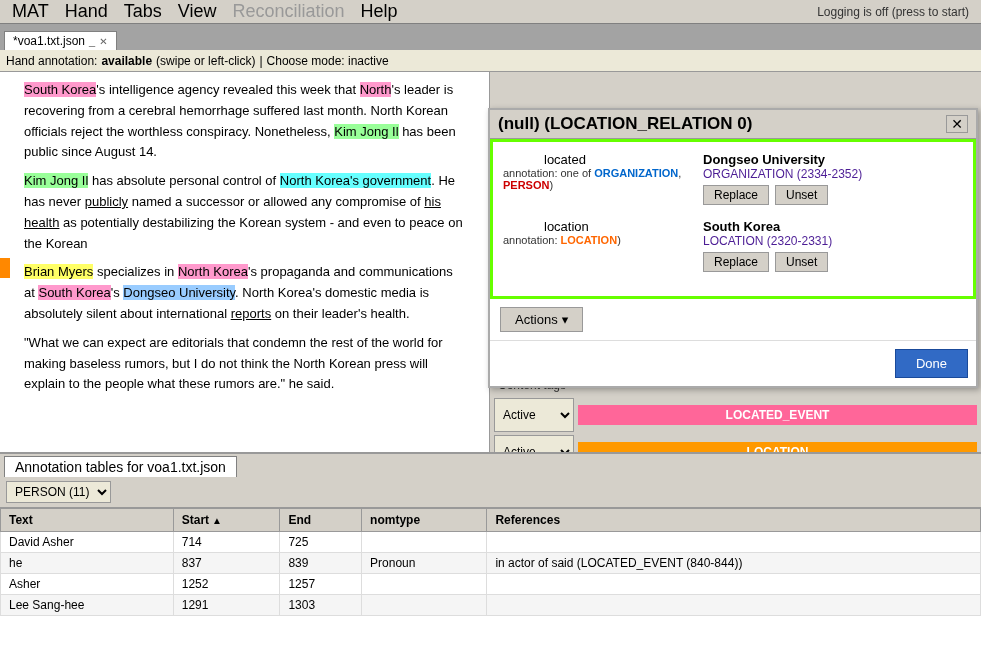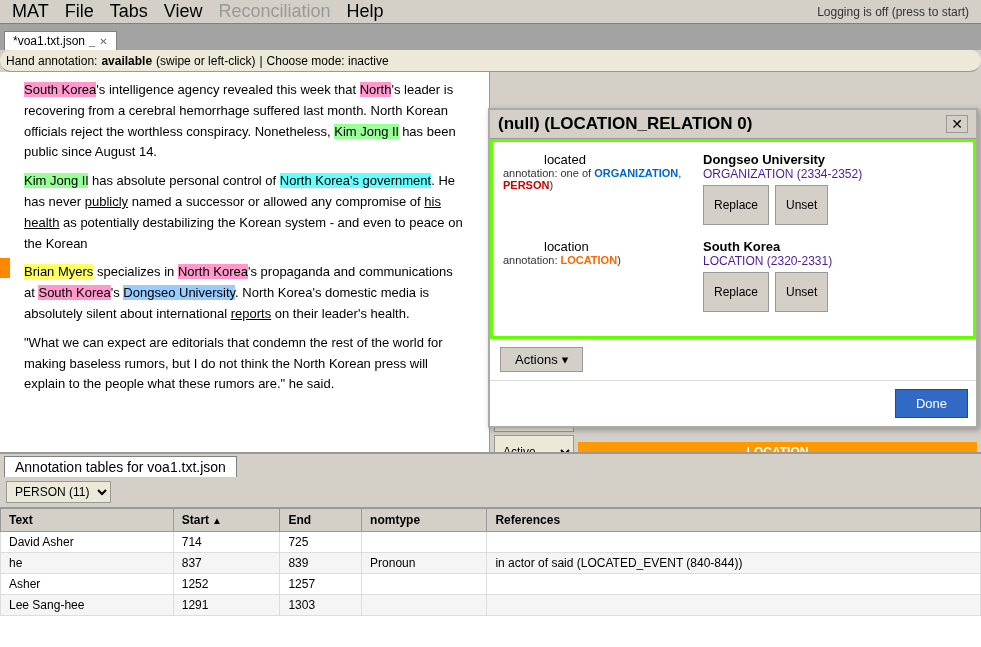--- a/index.html
+++ b/index.html
@@ -17,21 +17,21 @@
       background: #a3a3a3; padding: 2px 4px 0; display: flex; align-items: flex-end; height: 26px;
     }
     .tab {
       background: #ece9d8; border: 1px solid #808080; border-bottom: none; padding: 2px 8px; font-size: 12px; cursor: pointer; display: flex; align-items: center; gap: 4px;
     }
     .tab.active { background: white; }
     .tab-close { font-size: 10px; cursor: pointer; color: #666; }
 
     
     .statusbar {
-      background: #ece9d8; border-bottom: 1px solid #999; padding: 2px 6px; font-size: 12px; height: 22px; display: flex; align-items: center; gap: 4px; border-radius: 11px;
+      background: #ece9d8; border-bottom: 1px solid #999; padding: 2px 6px; font-size: 12px; height: 22px; display: flex; align-items: center; gap: 4px;
     }
     .statusbar .available { font-weight: bold; }
 
     
     .main-area { display: flex; height: calc(647px - 24px - 26px - 22px); }
 
     
     .text-panel {
       flex: 0 0 490px; background: white; border-right: 1px solid #999; overflow-y: auto; padding: 8px 24px; font-size: 13px; line-height: 1.6; position: relative;
     }
@@ -69,21 +69,21 @@
     .popup-label .field-anno { font-size: 11px; color: #333; }
     .popup-label .field-anno .org { color: #0066cc; font-weight: bold; }
     .popup-label .field-anno .person { color: #cc0000; font-weight: bold; }
     .popup-label .field-anno .location { color: #ff6600; font-weight: bold; }
 
     .popup-value { flex: 1; }
     .popup-value .val-name { font-size: 13px; font-weight: bold; }
     .popup-value .val-detail { font-size: 12px; color: #4c1d95; }
     .popup-btn-row { display: flex; gap: 6px; margin-top: 4px; }
     .popup-btn {
-      padding: 12px 10px; font-size: 12px; border: 1px solid #999; background: #d4d0c8; cursor: pointer; text-align: center;
+      padding: 2px 10px; font-size: 12px; border: 1px solid #999; background: #d4d0c8; cursor: pointer; text-align: center;
     }
 
     .popup-actions { padding: 8px 10px; }
     .actions-btn {
       padding: 4px 14px; font-size: 13px; border: 1px solid #999; background: #d4d0c8; cursor: pointer; display: flex; align-items: center; gap: 4px;
     }
 
     .popup-footer { padding: 8px; display: flex; justify-content: flex-end; border-top: 1px solid #ddd; }
     .done-btn {
       padding: 6px 20px; background: #316ac5; color: white; border: 1px solid #1a4a9a; cursor: pointer; font-size: 13px;
@@ -121,21 +121,21 @@
     th { padding: 4px 8px; border: 1px solid #999; text-align: left; font-weight: bold; cursor: pointer; }
     th.sorted::after { content: ' ▲'; font-size: 10px; }
     td { padding: 3px 8px; border: 1px solid #ddd; }
     tr:nth-child(even) { background: #f5f5f5; }
   </style>
 </head>
 <body>
 
 <div class="menubar">
   <span class="menubar-item">MAT</span>
-  <span class="menubar-item">File</span>
+  <span class="menubar-item">Hand</span>
   <span class="menubar-item">Tabs</span>
   <span class="menubar-item">View</span>
   <span class="menubar-item" style="color:#999;">Reconciliation</span>
   <span class="menubar-item">Help</span>
   <span class="menubar-logging">Logging is off (press to start)</span>
 </div>
 
 <div class="tabbar">
   <div class="tab active">
     <span>*voa1.txt.json</span>

